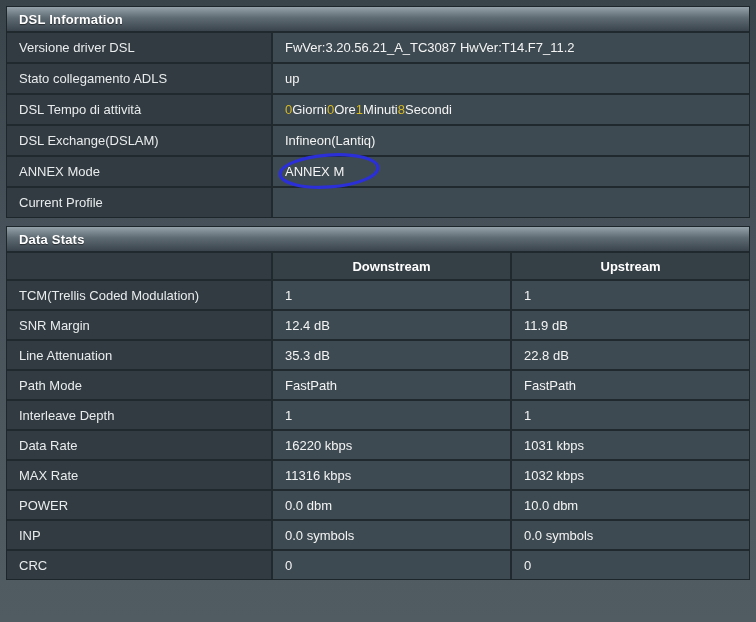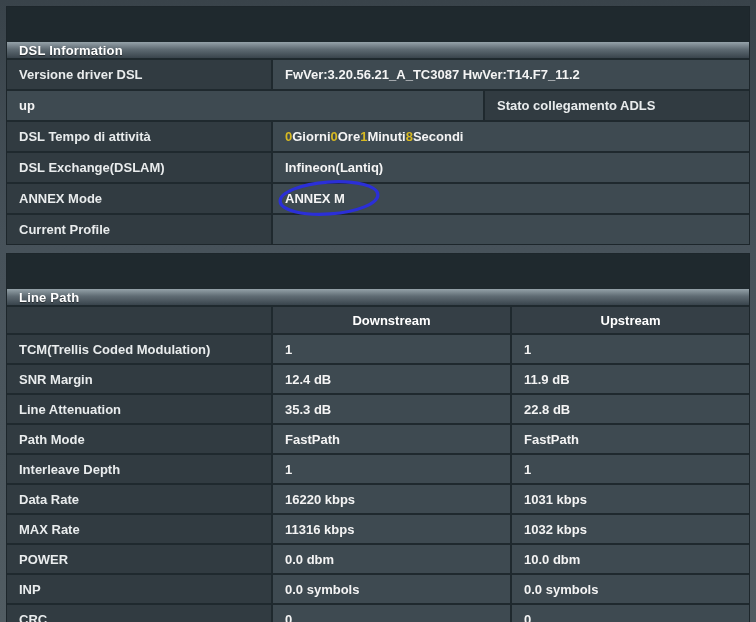--- a/index.html
+++ b/index.html
@@ -9,37 +9,36 @@
     background:linear-gradient(to bottom,#39434a 0%,#47525a 40%,#515c62 100%);
     padding:6px;
   }
   .section {
     width:744px;
     border:1px solid #1d262b;
     background:#1f292e;
   }
   .section + .section { margin-top:8px; }
   .sec-header {
-    height:16px;
+    height:24px;
     display:flex; align-items:center;
     padding:0 12px;
     background:linear-gradient(to bottom,#95a2a9 0%,#5f6b73 45%,#39444c 100%);
     color:#ffffff; font-size:13px; font-weight:bold;
     letter-spacing:0.2px;
     text-shadow:0 1px 1px rgba(0,0,0,0.5);
-    margin-top:35px;
   }
   .row { display:flex; gap:2px; margin-top:2px; height:29px; }
   .ls .row { height:28px; }
   .row.colhead { height:26px; }
   .cell {
     display:flex; align-items:center;
     padding:0 12px;
     font-size:13px; color:#f4f4f4;
-    overflow:visible; white-space:nowrap;font-weight:bold;
+    overflow:visible; white-space:nowrap;
   }
   .label { width:264px; background:#313b41; color:#e9eced; }
   .value { flex:1; background:#3e4a51; }
   .col   { width:237px; background:#3e4a51; }
   .col.last { width:auto; flex:1; }
   .colhead .label { background:#313b41; }
   .colhead .col {
     background:#353f46; justify-content:center;
     font-weight:bold; color:#ffffff;
   }
@@ -59,22 +58,22 @@
   <div class="sec-header">
     <span>DSL Information</span>
   </div>
 
   <div class="row">
     <div class="cell label">Versione driver DSL</div>
     <div class="cell value">FwVer:3.20.56.21_A_TC3087 HwVer:T14.F7_11.2</div>
   </div>
 
   <div class="row">
+    <div class="cell label">Stato collegamento ADLS</div>
     <div class="cell value">up</div>
-    <div class="cell label">Stato collegamento ADLS</div>
   </div>
 
   <div class="row">
     <div class="cell label">DSL Tempo di attività</div>
     <div class="cell value">
       <span class="seg num">0</span>
       <span class="seg"> Giorni </span>
       <span class="seg num">0</span>
       <span class="seg"> Ore </span>
       <span class="seg num">1</span>
@@ -101,21 +100,21 @@
   </div>
 
   <div class="row">
     <div class="cell label">Current Profile</div>
     <div class="cell value"></div>
   </div>
 </div>
 
 <div class="section ls">
   <div class="sec-header">
-    <span>Line Path</span>
+    <span>Data Stats</span>
   </div>
 
   <div class="row colhead">
     <div class="cell label"></div>
     <div class="cell col">Downstream</div>
     <div class="cell col last">Upstream</div>
   </div>
 
   <div class="row">
     <div class="cell label">TCM(Trellis Coded Modulation)</div>

